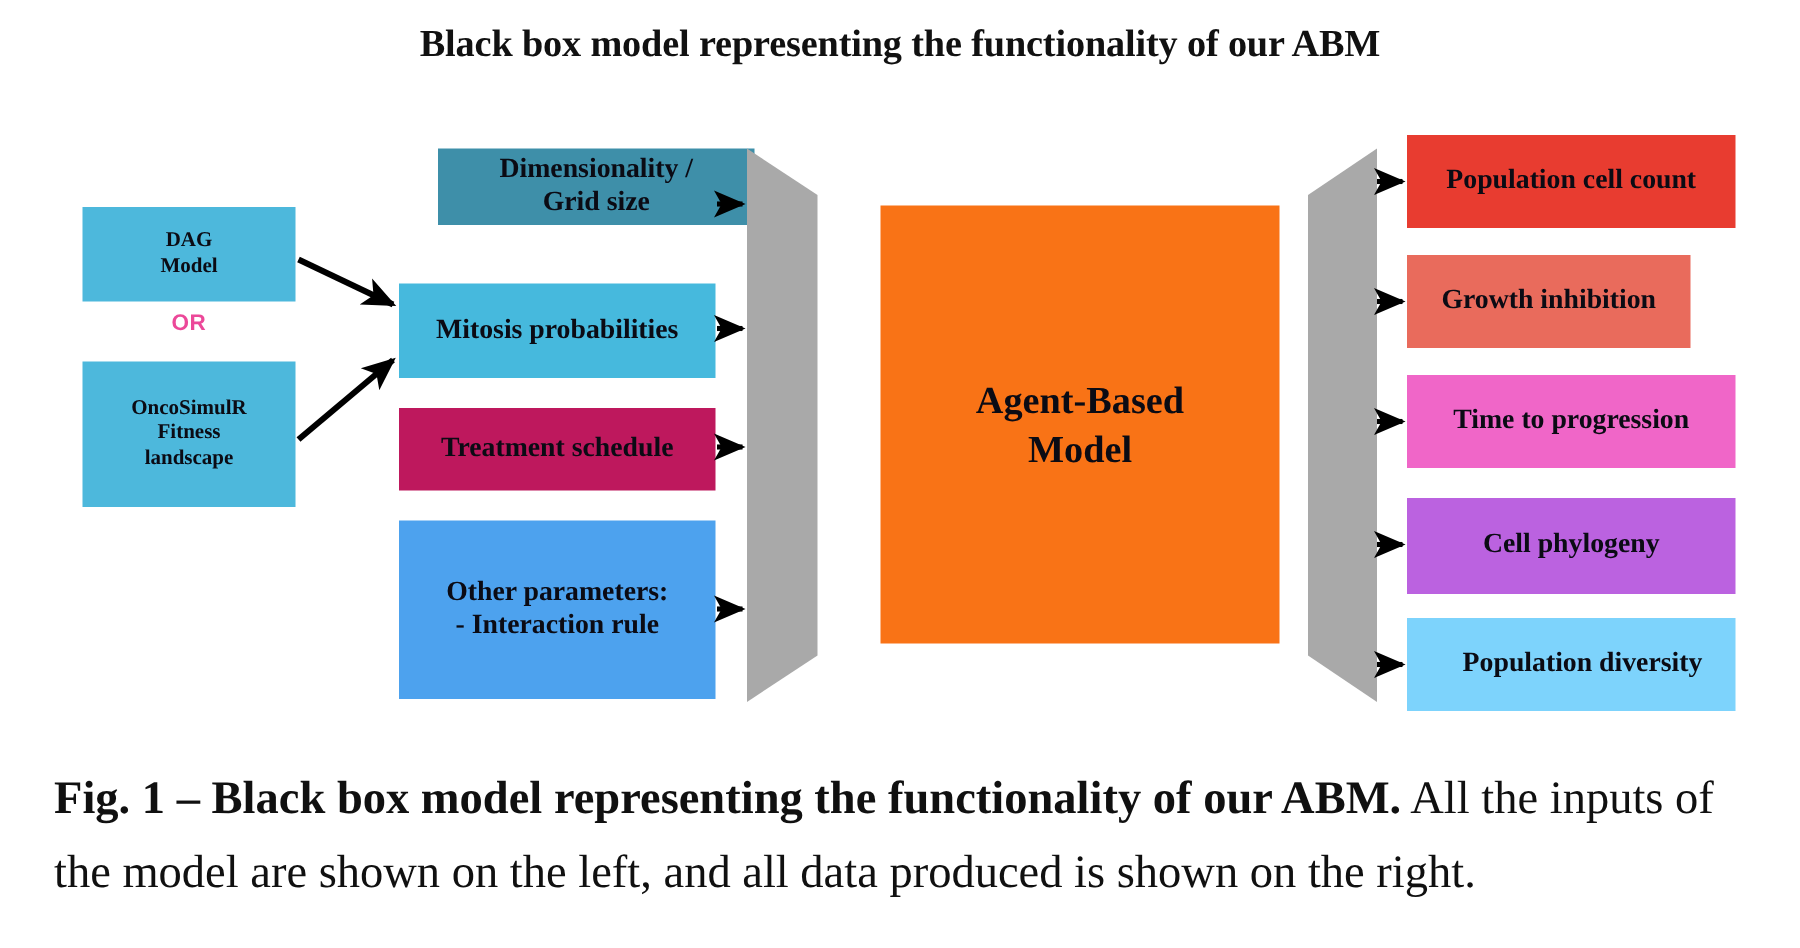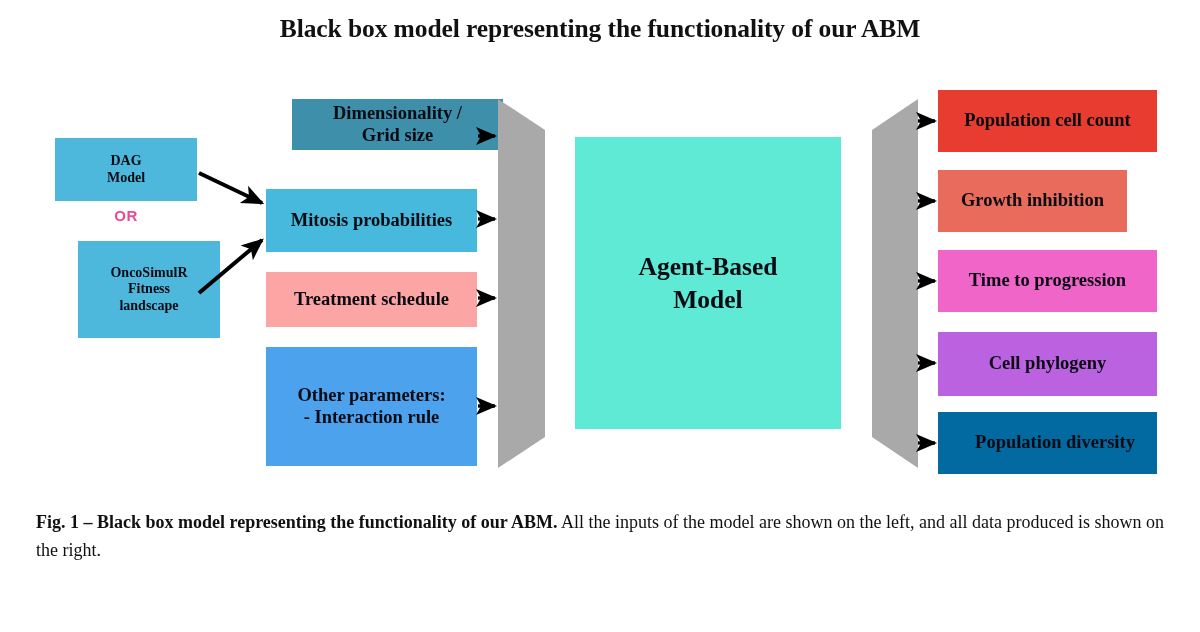--- a/index.html
+++ b/index.html
@@ -108,21 +108,21 @@
     pointer-events: none;
   }
 
   
   .caption {
     position: absolute;
     left: 36px;
     top: 508px;
     width: 1136px;
     font-family: "Liberation Serif", "DejaVu Serif", serif;
-    font-size: 18px;
+    font-size: 31px;
     line-height: 1.58;
     color: #101010;
     text-align: left;
   }
   .caption b { font-weight: bold; }
 </style>
 </head>
 <body style="background: rgb(255, 255, 255);">
 
 <div id="figure-root">
@@ -131,55 +131,55 @@
 
   <div class="node src-box" id="src-dag" style="background: rgb(77, 184, 220);">
     <div class="lines">
       <div>DAG</div>
       <div>Model</div>
     </div>
   </div>
 
   <div class="or-label">OR</div>
 
-  <div class="node src-box" id="src-onco" style="background: rgb(77, 184, 220); margin-left: 23px;">
+  <div class="node src-box" id="src-onco" style="background: rgb(77, 184, 220);">
     <div class="lines">
       <div>OncoSimulR</div>
       <div>Fitness</div>
       <div>landscape</div>
     </div>
   </div>
 
   <div class="node in-box" id="in-dim" style="background: rgb(62, 143, 169);">
     <div class="lines">
       <div>Dimensionality /</div>
       <div>Grid size</div>
     </div>
   </div>
 
   <div class="node in-box" id="in-mito" style="background: rgb(70, 185, 221);">
     <div class="lines">
       <div>Mitosis probabilities</div>
     </div>
   </div>
 
-  <div class="node in-box" id="in-treat" style="background: #fca5a5;">
+  <div class="node in-box" id="in-treat" style="background: #be185d;">
     <div class="lines">
       <div>Treatment schedule</div>
     </div>
   </div>
 
   <div class="node in-box" id="in-other" style="background: rgb(77, 162, 238);">
     <div class="lines">
       <div>Other parameters:</div>
       <div>- Interaction rule</div>
     </div>
   </div>
 
-  <div class="node" id="abm-box" style="background: #5eead4;">
+  <div class="node" id="abm-box" style="background: #f97316; margin-left: 12px;">
     <div class="lines">
       <div>Agent-Based</div>
       <div>Model</div>
     </div>
   </div>
 
   <div class="node out-box" id="out-count" style="background: rgb(232, 60, 48);">
     <div class="lines">
       <div>Population cell count</div>
     </div>
@@ -192,21 +192,21 @@
   <div class="node out-box" id="out-time" style="background: rgb(240, 102, 200);">
     <div class="lines">
       <div>Time to progression</div>
     </div>
   </div>
   <div class="node out-box" id="out-phylo" style="background: rgb(187, 98, 224);">
     <div class="lines">
       <div>Cell phylogeny</div>
     </div>
   </div>
-  <div class="node out-box" id="out-div" style="background: #0369a1; padding-left: 19px;">
+  <div class="node out-box" id="out-div" style="background: #7dd3fc; padding-left: 19px;">
     <div class="lines">
       <div>Population diversity</div>
     </div>
   </div>
 
   <svg id="overlay" viewBox="0 0 1200 632" width="1200" height="632">
     <defs>
       <marker id="ah" markerWidth="7" markerHeight="7" refX="5.6" refY="3.0" orient="auto" markerUnits="strokeWidth">
         <path d="M0,0.35 L6.2,3.0 L0,5.65 L1.5,3.0 Z" fill="#000000"></path>
       </marker>

